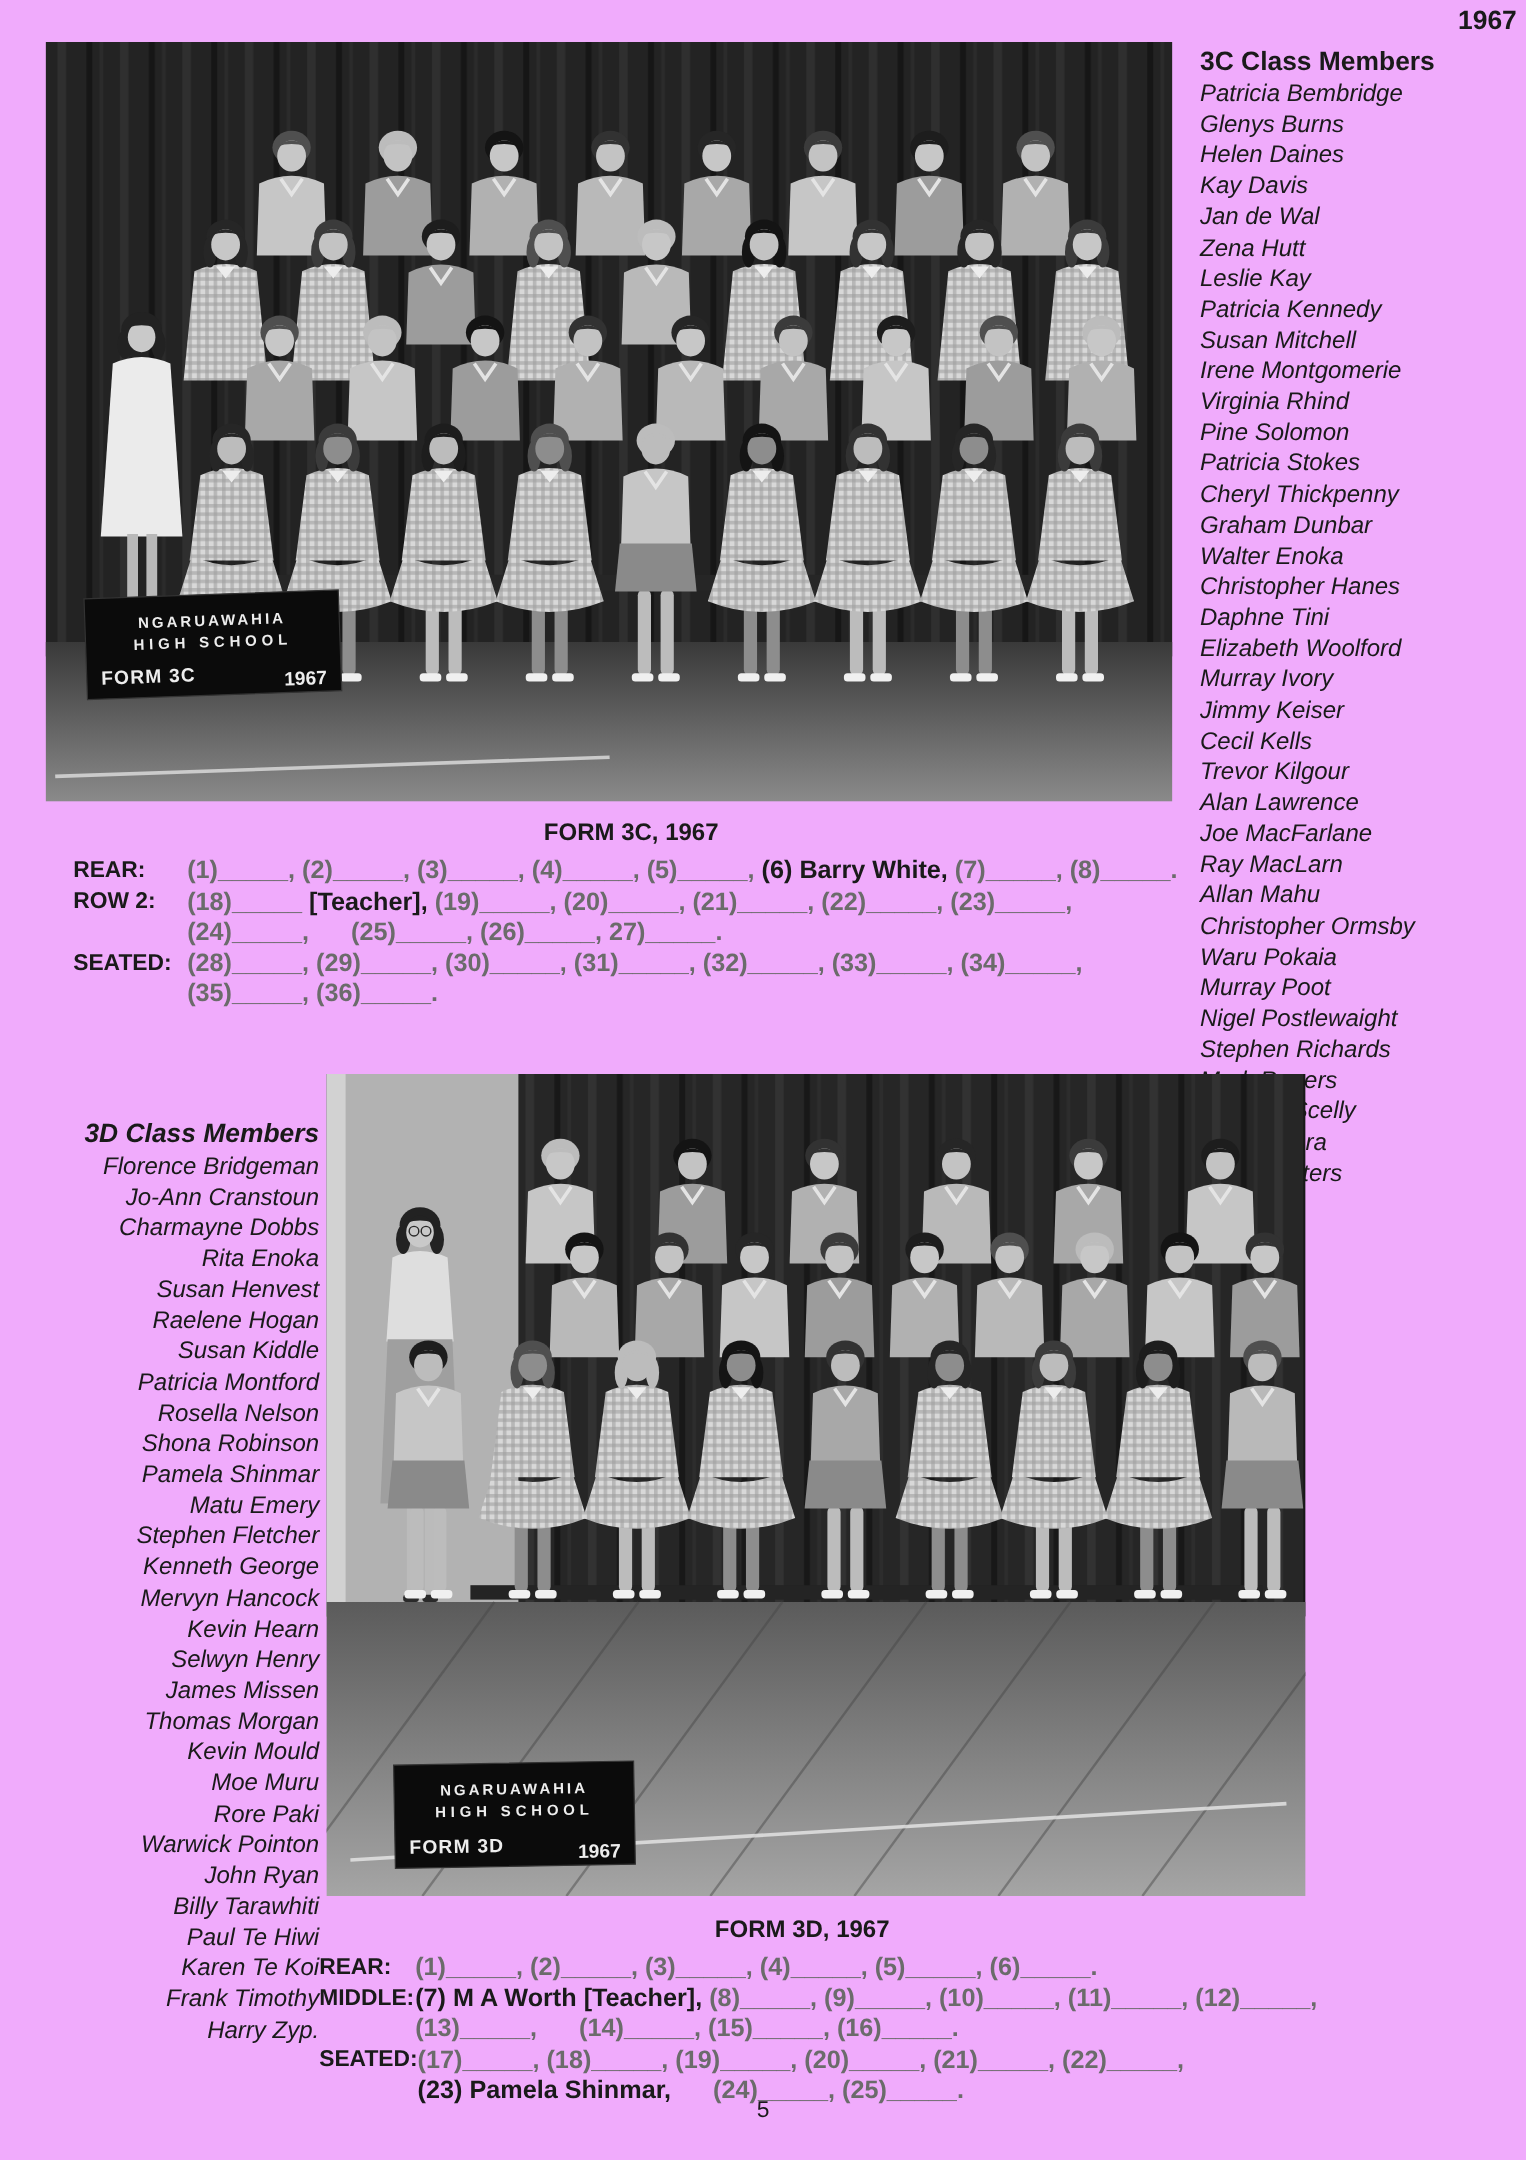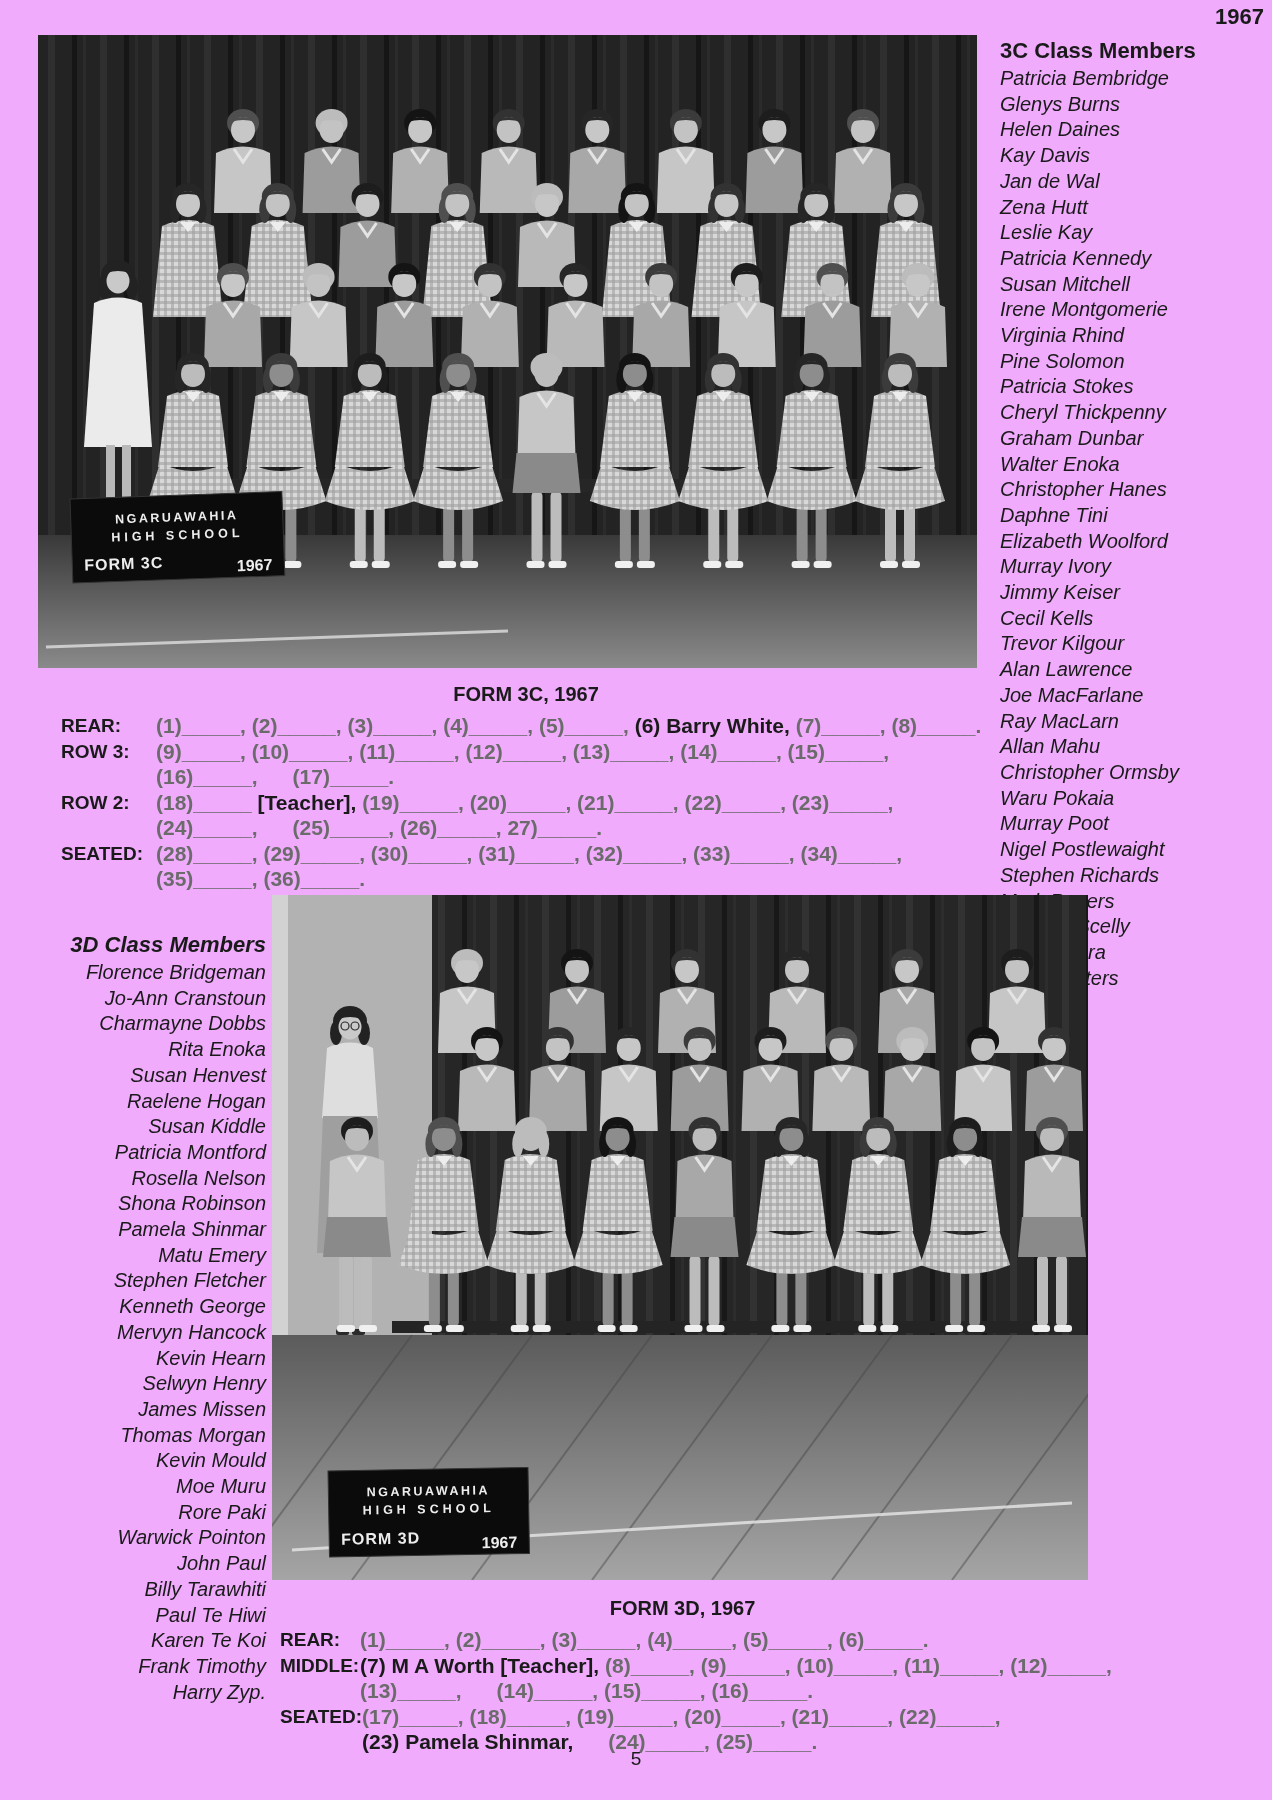--- a/index.html
+++ b/index.html
@@ -12,21 +12,21 @@
   figure.photo svg{display:block;width:100%;height:100%;}
   .members{position:absolute;font-size:20px;font-style:italic;line-height:25.7px;}
   .members h2{margin:0 0 2px 0;font-size:22px;line-height:26px;}
   .members ul{list-style:none;margin:0;padding:0;}
   .members-3c{left:1000px;top:38px;width:270px;text-align:left;}
   .members-3c h2{font-style:normal;font-weight:700;}
   .members-3d{left:20px;top:932px;width:246px;text-align:right;}
   .members-3d h2{font-style:italic;font-weight:700;}
   .caption{position:absolute;}
   .caption-3c{left:61px;top:682px;width:930px;}
-  .caption-3d{left:280px;top:1596px;width:805px;}
+  .caption-3d{left:266px;top:1596px;width:805px;}
   .caption h3{margin:0 0 7px 0;font-size:20px;font-weight:700;text-align:center;line-height:24px;}
   .cap-row{display:flex;align-items:flex-start;}
   .cap-label{flex:0 0 95px;font-size:19px;font-weight:700;line-height:25.5px;white-space:pre;}
   .caption-3d .cap-label{flex-basis:80px;}
   .cap-lines{flex:1;min-width:0;}
   .cap-line{font-size:21px;font-weight:700;line-height:25.5px;white-space:pre;}
   .seg.g{color:#6b6b6b;}
   .seg.b{color:#1a1a1a;}
   .page-number{position:absolute;left:0;right:0;top:1748px;text-align:center;font-size:19px;}
   .sign-text{fill:#ededed;font-family:"Liberation Sans",sans-serif;font-weight:700;}
@@ -450,27 +450,20 @@
   <section class="caption caption-3c">
     <h3>FORM 3C, 1967</h3>
     <div class="cap-rows">
         <div class="cap-row">
           <span class="cap-label">REAR:</span>
           <div class="cap-lines">
             <div class="cap-line"><span class="seg g">(1)_____, (2)_____, (3)_____, (4)_____, (5)_____, </span><span class="seg b">(6) Barry White,</span><span class="seg g"> (7)_____, (8)_____.</span></div>
           </div>
         </div>
         <div class="cap-row">
-          <span class="cap-label">ROW 3:</span>
-          <div class="cap-lines">
-            <div class="cap-line"><span class="seg g">(9)_____, (10)_____, (11)_____, (12)_____, (13)_____, (14)_____, (15)_____,</span></div>
-            <div class="cap-line"><span class="seg g">(16)_____,      (17)_____.</span></div>
-          </div>
-        </div>
-        <div class="cap-row">
           <span class="cap-label">ROW 2:</span>
           <div class="cap-lines">
             <div class="cap-line"><span class="seg g">(18)_____ </span><span class="seg b">[Teacher],</span><span class="seg g"> (19)_____, (20)_____, (21)_____, (22)_____, (23)_____,</span></div>
             <div class="cap-line"><span class="seg g">(24)_____,      (25)_____, (26)_____, 27)_____.</span></div>
           </div>
         </div>
         <div class="cap-row">
           <span class="cap-label">SEATED:</span>
           <div class="cap-lines">
             <div class="cap-line"><span class="seg g">(28)_____, (29)_____, (30)_____, (31)_____, (32)_____, (33)_____, (34)_____,</span></div>
@@ -499,21 +492,21 @@
         <li>Kenneth George</li>
         <li>Mervyn Hancock</li>
         <li>Kevin Hearn</li>
         <li>Selwyn Henry</li>
         <li>James Missen</li>
         <li>Thomas Morgan</li>
         <li>Kevin Mould</li>
         <li>Moe Muru</li>
         <li>Rore Paki</li>
         <li>Warwick Pointon</li>
-        <li>John Paul</li>
+        <li>John Ryan</li>
         <li>Billy Tarawhiti</li>
         <li>Paul Te Hiwi</li>
         <li>Karen Te Koi</li>
         <li>Frank Timothy</li>
         <li>Harry Zyp.</li>
       </ul>
   </aside>
 
   <figure class="photo photo-3d">
     <svg viewBox="0 0 816 685" preserveAspectRatio="none">

